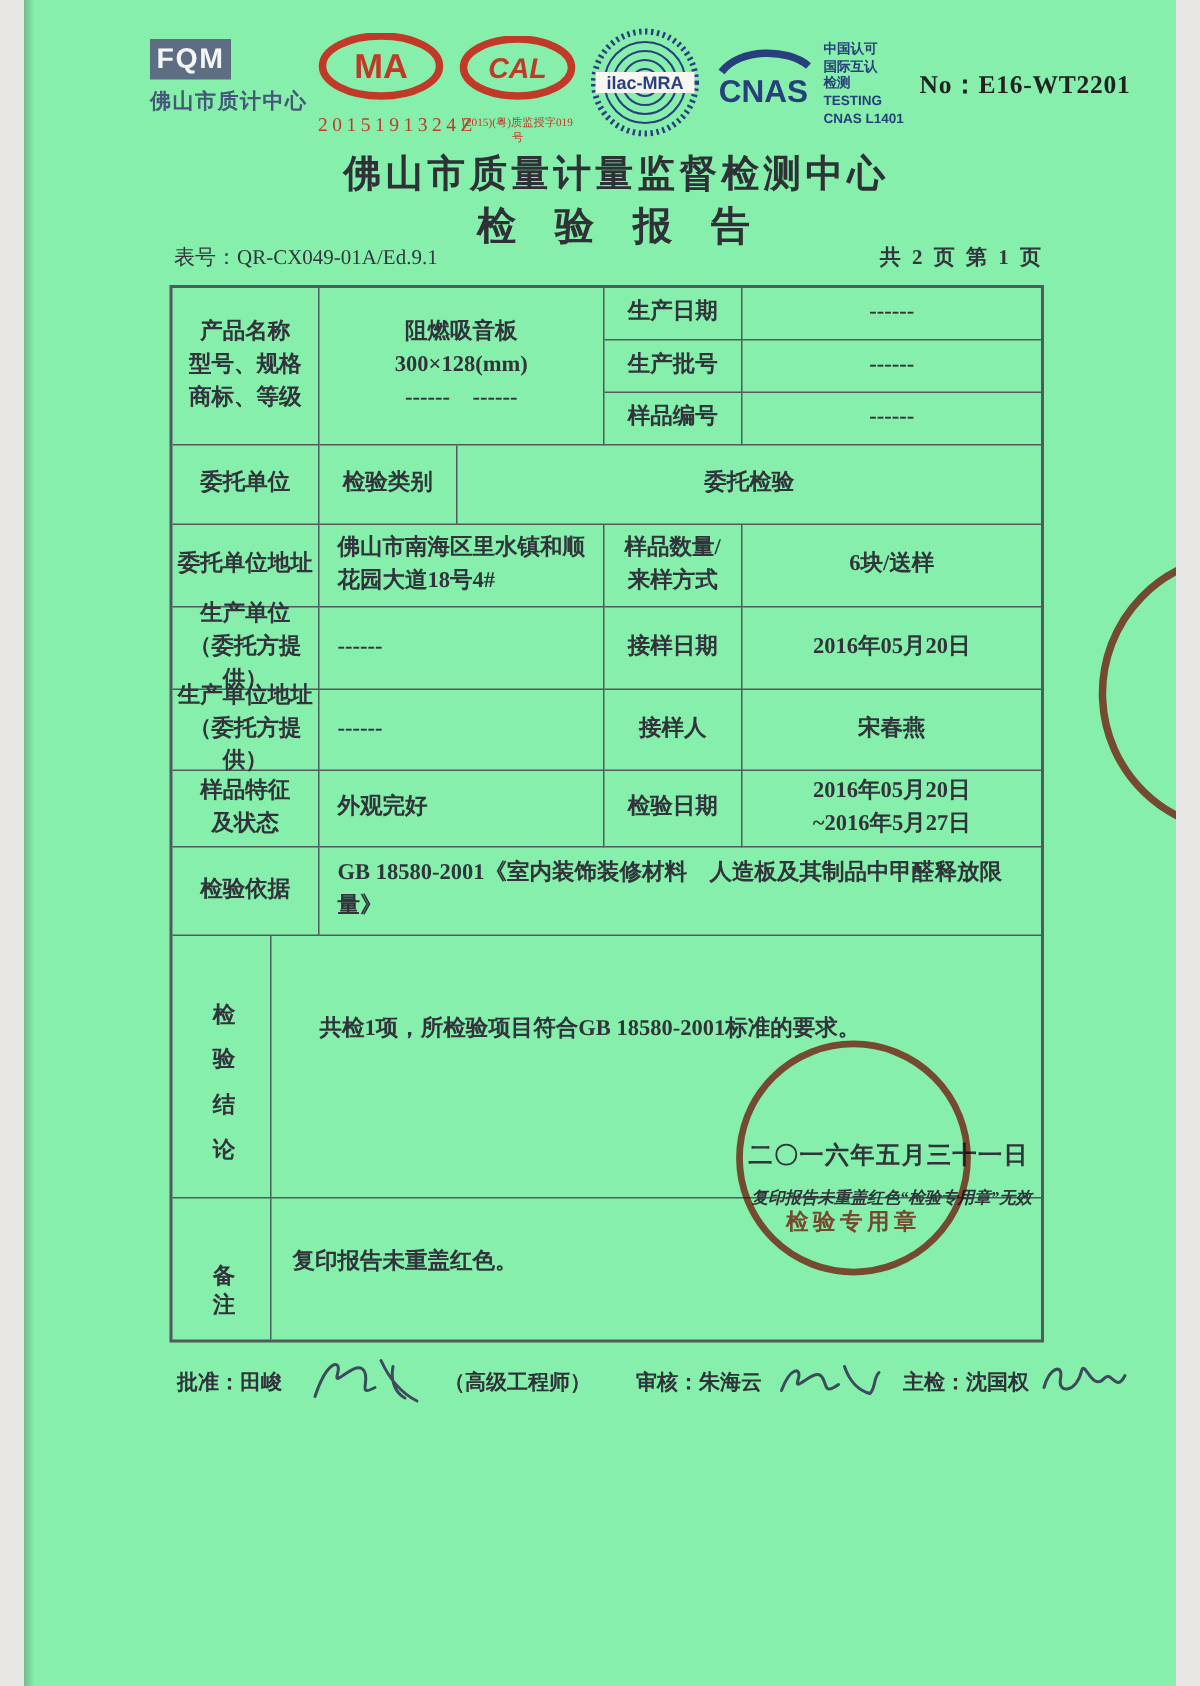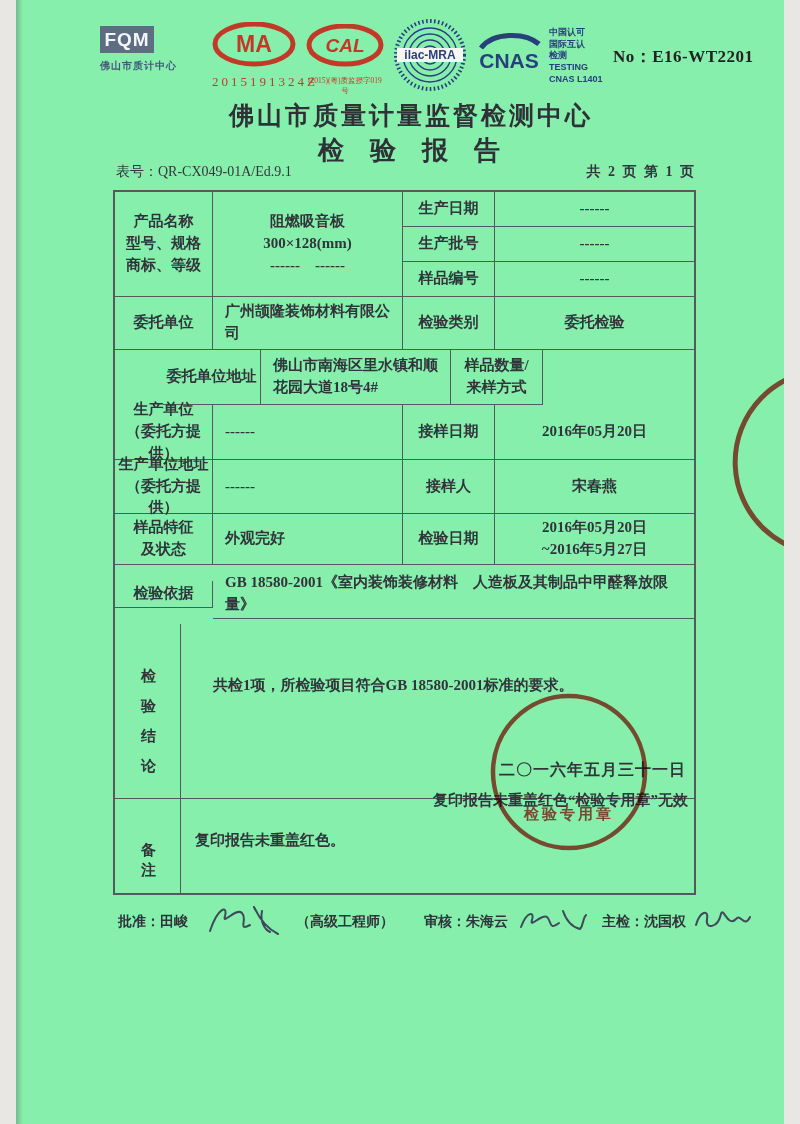--- a/index.html
+++ b/index.html
@@ -12,21 +12,21 @@
   .page::before{ 
     content:"";position:absolute;left:0;top:0;bottom:0;width:7px;
     background:linear-gradient(90deg,rgba(60,60,60,.28),rgba(60,60,60,0));
     z-index:5;pointer-events:none;
   }
   .abs{position:absolute;}
   
   .fqm-box{width:54px;height:27px;background:#5d6e82;color:#f4f5f7;
     display:flex;align-items:center;justify-content:center;
     font-family:"Liberation Sans",sans-serif;font-weight:bold;font-size:19px;letter-spacing:1px;}
-  .fqm-cap{margin-top:6px;font-size:10px;color:#45587a;letter-spacing:1px;font-weight:bold;text-align:center;}
+  .fqm-cap{margin-top:6px;font-size:14px;color:#45587a;letter-spacing:1px;font-weight:bold;text-align:center;}
   .red-cap{color:#c23a27;font-family:"Liberation Serif",serif;}
   .cma-cap{font-size:13px;letter-spacing:3px;margin-top:2px;text-align:center;}
   .cal-cap{font-size:7.5px;margin-top:4px;text-align:center;letter-spacing:0;}
   .accred{font-size:9px;line-height:1.3;color:#27407c;font-weight:bold;
     font-family:"Liberation Sans",sans-serif;}
   .docno{font-size:17px;font-weight:bold;letter-spacing:.5px;color:#222;}
   
   .title-org{left:0;width:790px;top:99px;text-align:center;
     font-size:25px;font-weight:bold;letter-spacing:3px;color:#2e3237;}
   .title-doc{left:0;width:812px;top:133px;text-align:center;
@@ -42,21 +42,21 @@
     text-align:center;padding:2px 6px;white-space:pre-line;line-height:1.45;}
   .bR{border-right:1px solid #54585f;} .bB{border-bottom:1px solid #54585f;}
   .leftal{justify-content:flex-start;text-align:left;padding-left:12px;}
   .c1{width:98px;} .c2{width:190px;} .c3{width:92px;} .c4{flex:1;}
   .vstack{display:flex;flex-direction:column;justify-content:space-around;
     align-items:center;text-align:center;}
   .vcell{writing-mode:vertical-rl;text-orientation:upright;}
   .conc-body{position:relative;flex:1;box-sizing:border-box;}
   .conc-text{position:absolute;left:32px;top:52px;width:430px;text-align:left;}
   .conc-date{position:absolute;right:8px;top:136px;font-size:16px;letter-spacing:1px;}
-  .conc-note{position:absolute;right:6px;top:167px;font-size:15px;}
+  .conc-note{position:absolute;right:6px;top:167px;font-size:11px;font-style:italic;}
   .remark-text{position:absolute;left:14px;top:32px;text-align:left;}
   
   .footer{left:100px;top:903px;width:620px;height:46px;font-size:14px;font-weight:bold;color:#2f333a;}
   .footer .abs{white-space:nowrap;}
   .sig svg{display:block;}
   
   .stamp{mix-blend-mode:multiply;opacity:.88;z-index:4;pointer-events:none;}
 </style>
 </head>
 <body>
@@ -143,29 +143,29 @@
         </div>
         <div class="trow" style="flex:1;">
           <div class="cell bR bB" style="width:92px;">样品编号</div>
           <div class="cell bB" style="flex:1;">------</div>
         </div>
       </div>
     </div>
 
     <div class="trow" style="height:53px;">
       <div class="cell c1 bR bB">委托单位</div>
-      <div class="cell c2 bR bB leftal">广州颉隆装饰材料有限公司</div>
       <div class="cell c3 bR bB">检验类别</div>
       <div class="cell c4 bB">委托检验</div>
     </div>
 
-    <div class="trow" style="height:55px;padding-left:48px;">
+    <div class="trow" style="height:55px;">
       <div class="cell c1 bR bB" style="padding:2px 2px;">委托单位地址</div>
       <div class="cell c2 bR bB leftal">佛山市南海区里水镇和顺花园大道18号4#</div>
       <div class="cell c3 bR bB">样品数量/来样方式</div>
+      <div class="cell c4 bB">6块/送样</div>
     </div>
 
     <div class="trow" style="height:55px;">
       <div class="cell c1 bR bB" style="padding:2px 2px;">生产单位
 （委托方提供）</div>
       <div class="cell c2 bR bB leftal">------</div>
       <div class="cell c3 bR bB">接样日期</div>
       <div class="cell c4 bB">2016年05月20日</div>
     </div>
 
@@ -179,21 +179,21 @@
 
     <div class="trow" style="height:51px;">
       <div class="cell c1 bR bB">样品特征
 及状态</div>
       <div class="cell c2 bR bB leftal">外观完好</div>
       <div class="cell c3 bR bB">检验日期</div>
       <div class="cell c4 bB">2016年05月20日
 ~2016年5月27日</div>
     </div>
 
-    <div class="trow" style="height:59px;align-items:center;">
+    <div class="trow" style="height:59px;">
       <div class="cell c1 bR bB">检验依据</div>
       <div class="cell bB leftal" style="flex:1;text-align:left;">GB 18580-2001《室内装饰装修材料　人造板及其制品中甲醛释放限量》</div>
     </div>
 
     <div class="trow" style="height:175px;">
       <div class="cell bR bB vcell" style="width:66px;letter-spacing:30px;padding-top:12px;">检验结论</div>
       <div class="conc-body bB">
         <div class="conc-text">共检1项，所检验项目符合GB 18580-2001标准的要求。</div>
         <div class="conc-date">二〇一六年五月三十一日</div>
         <div class="conc-note">复印报告未重盖红色“检验专用章”无效</div>

